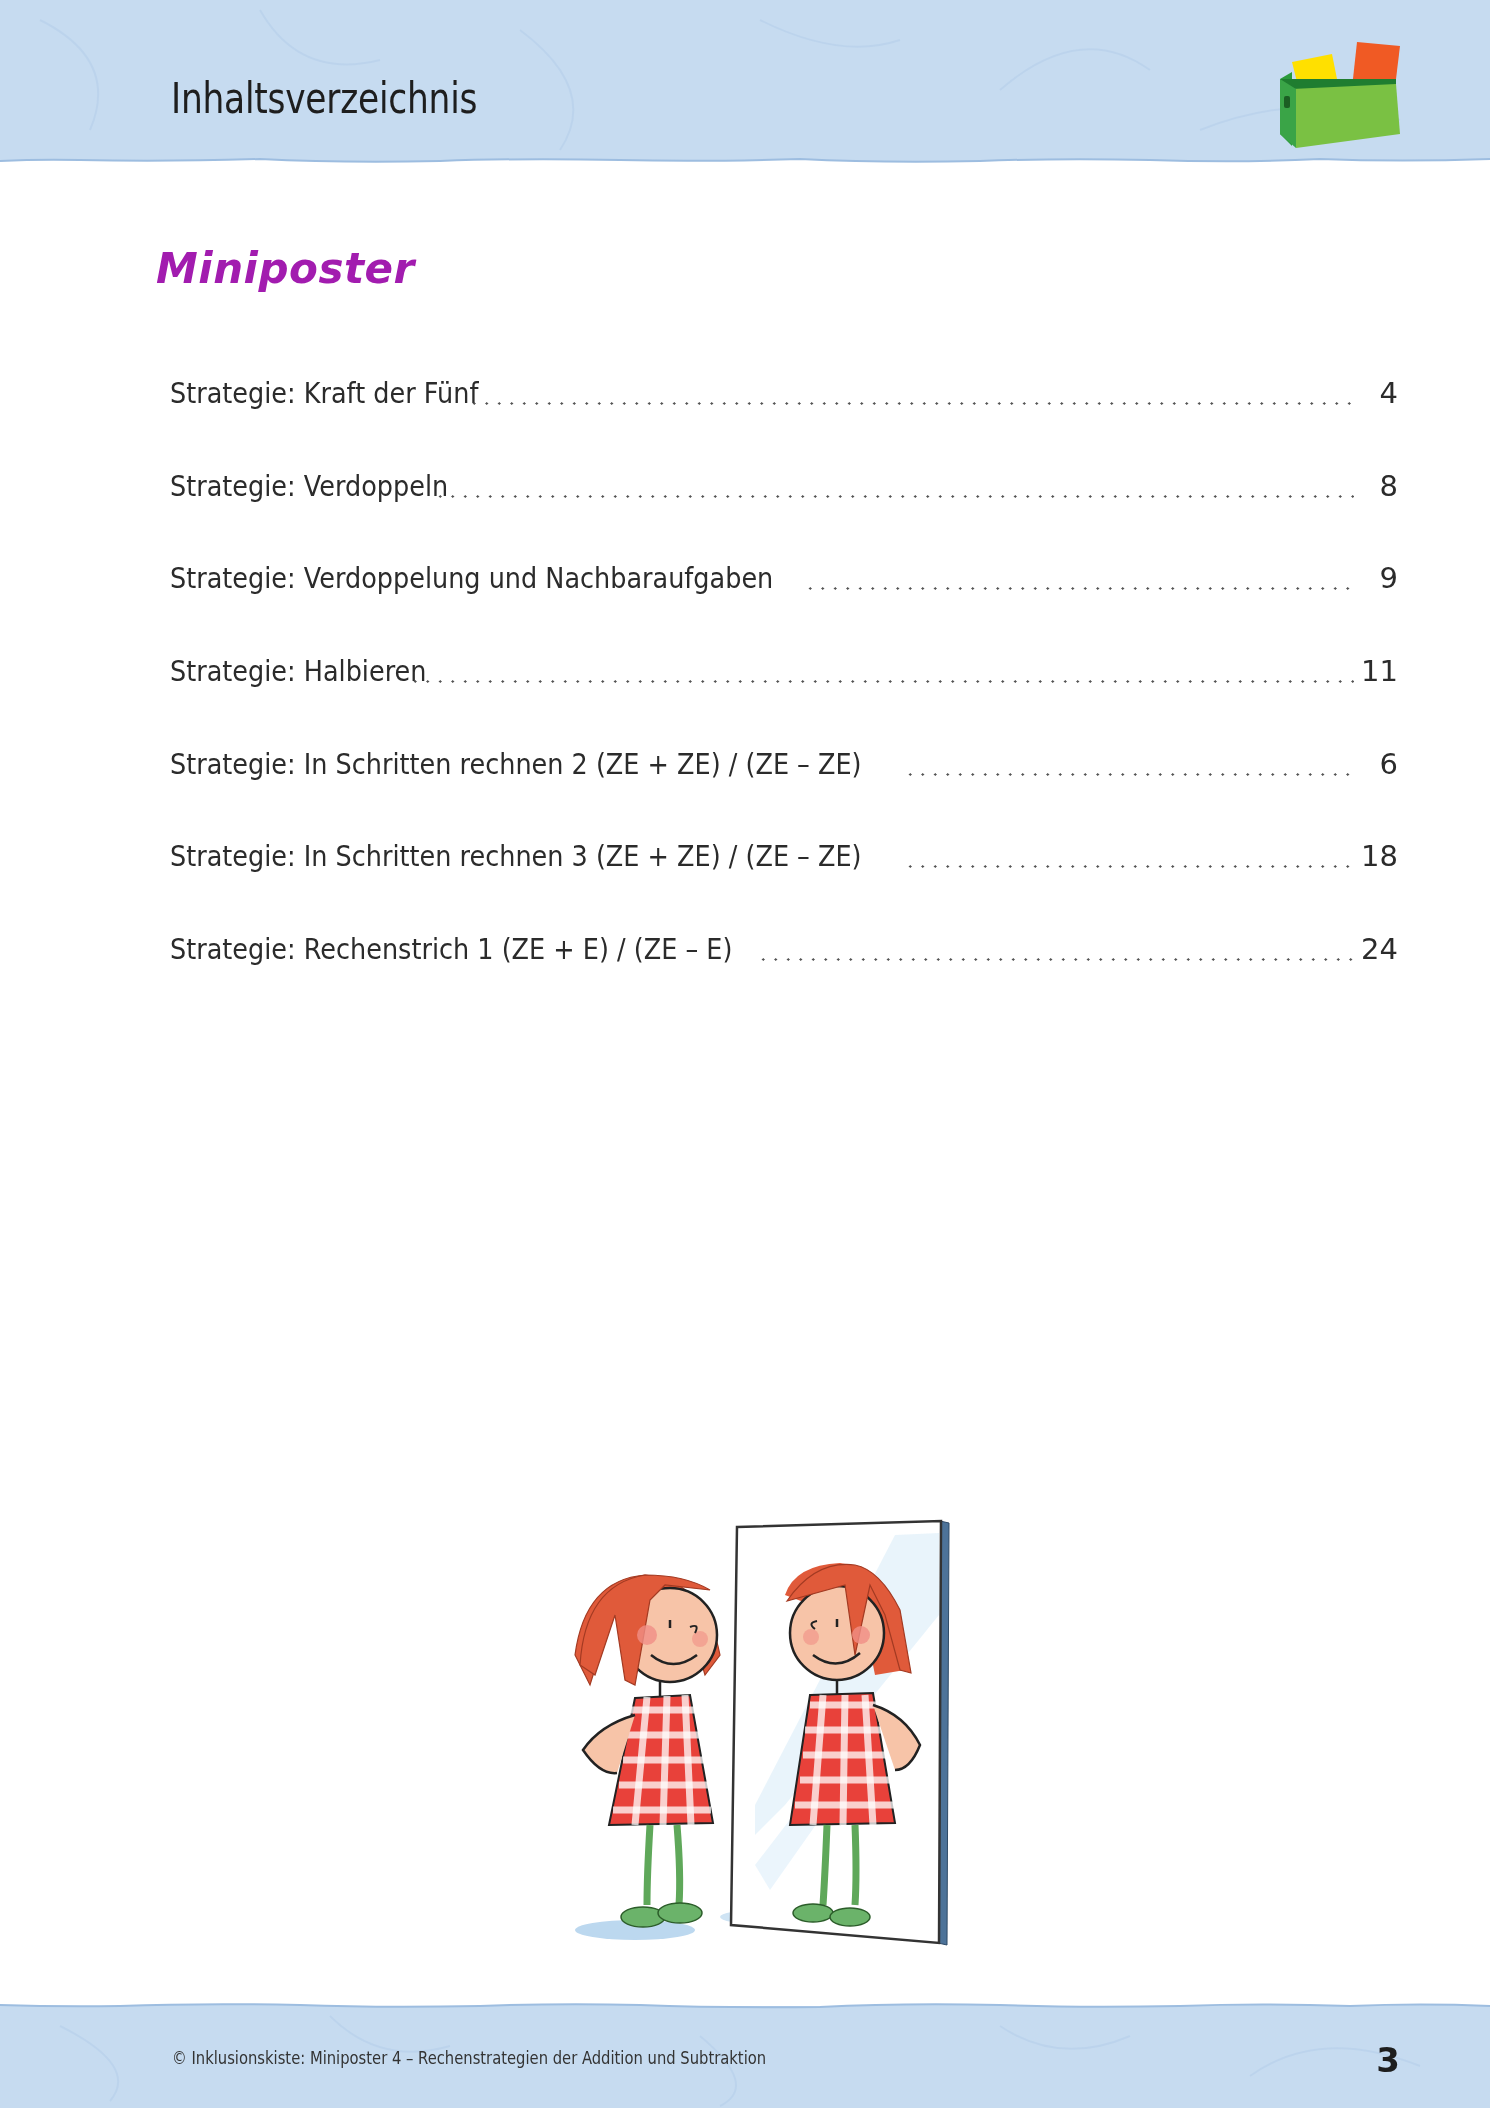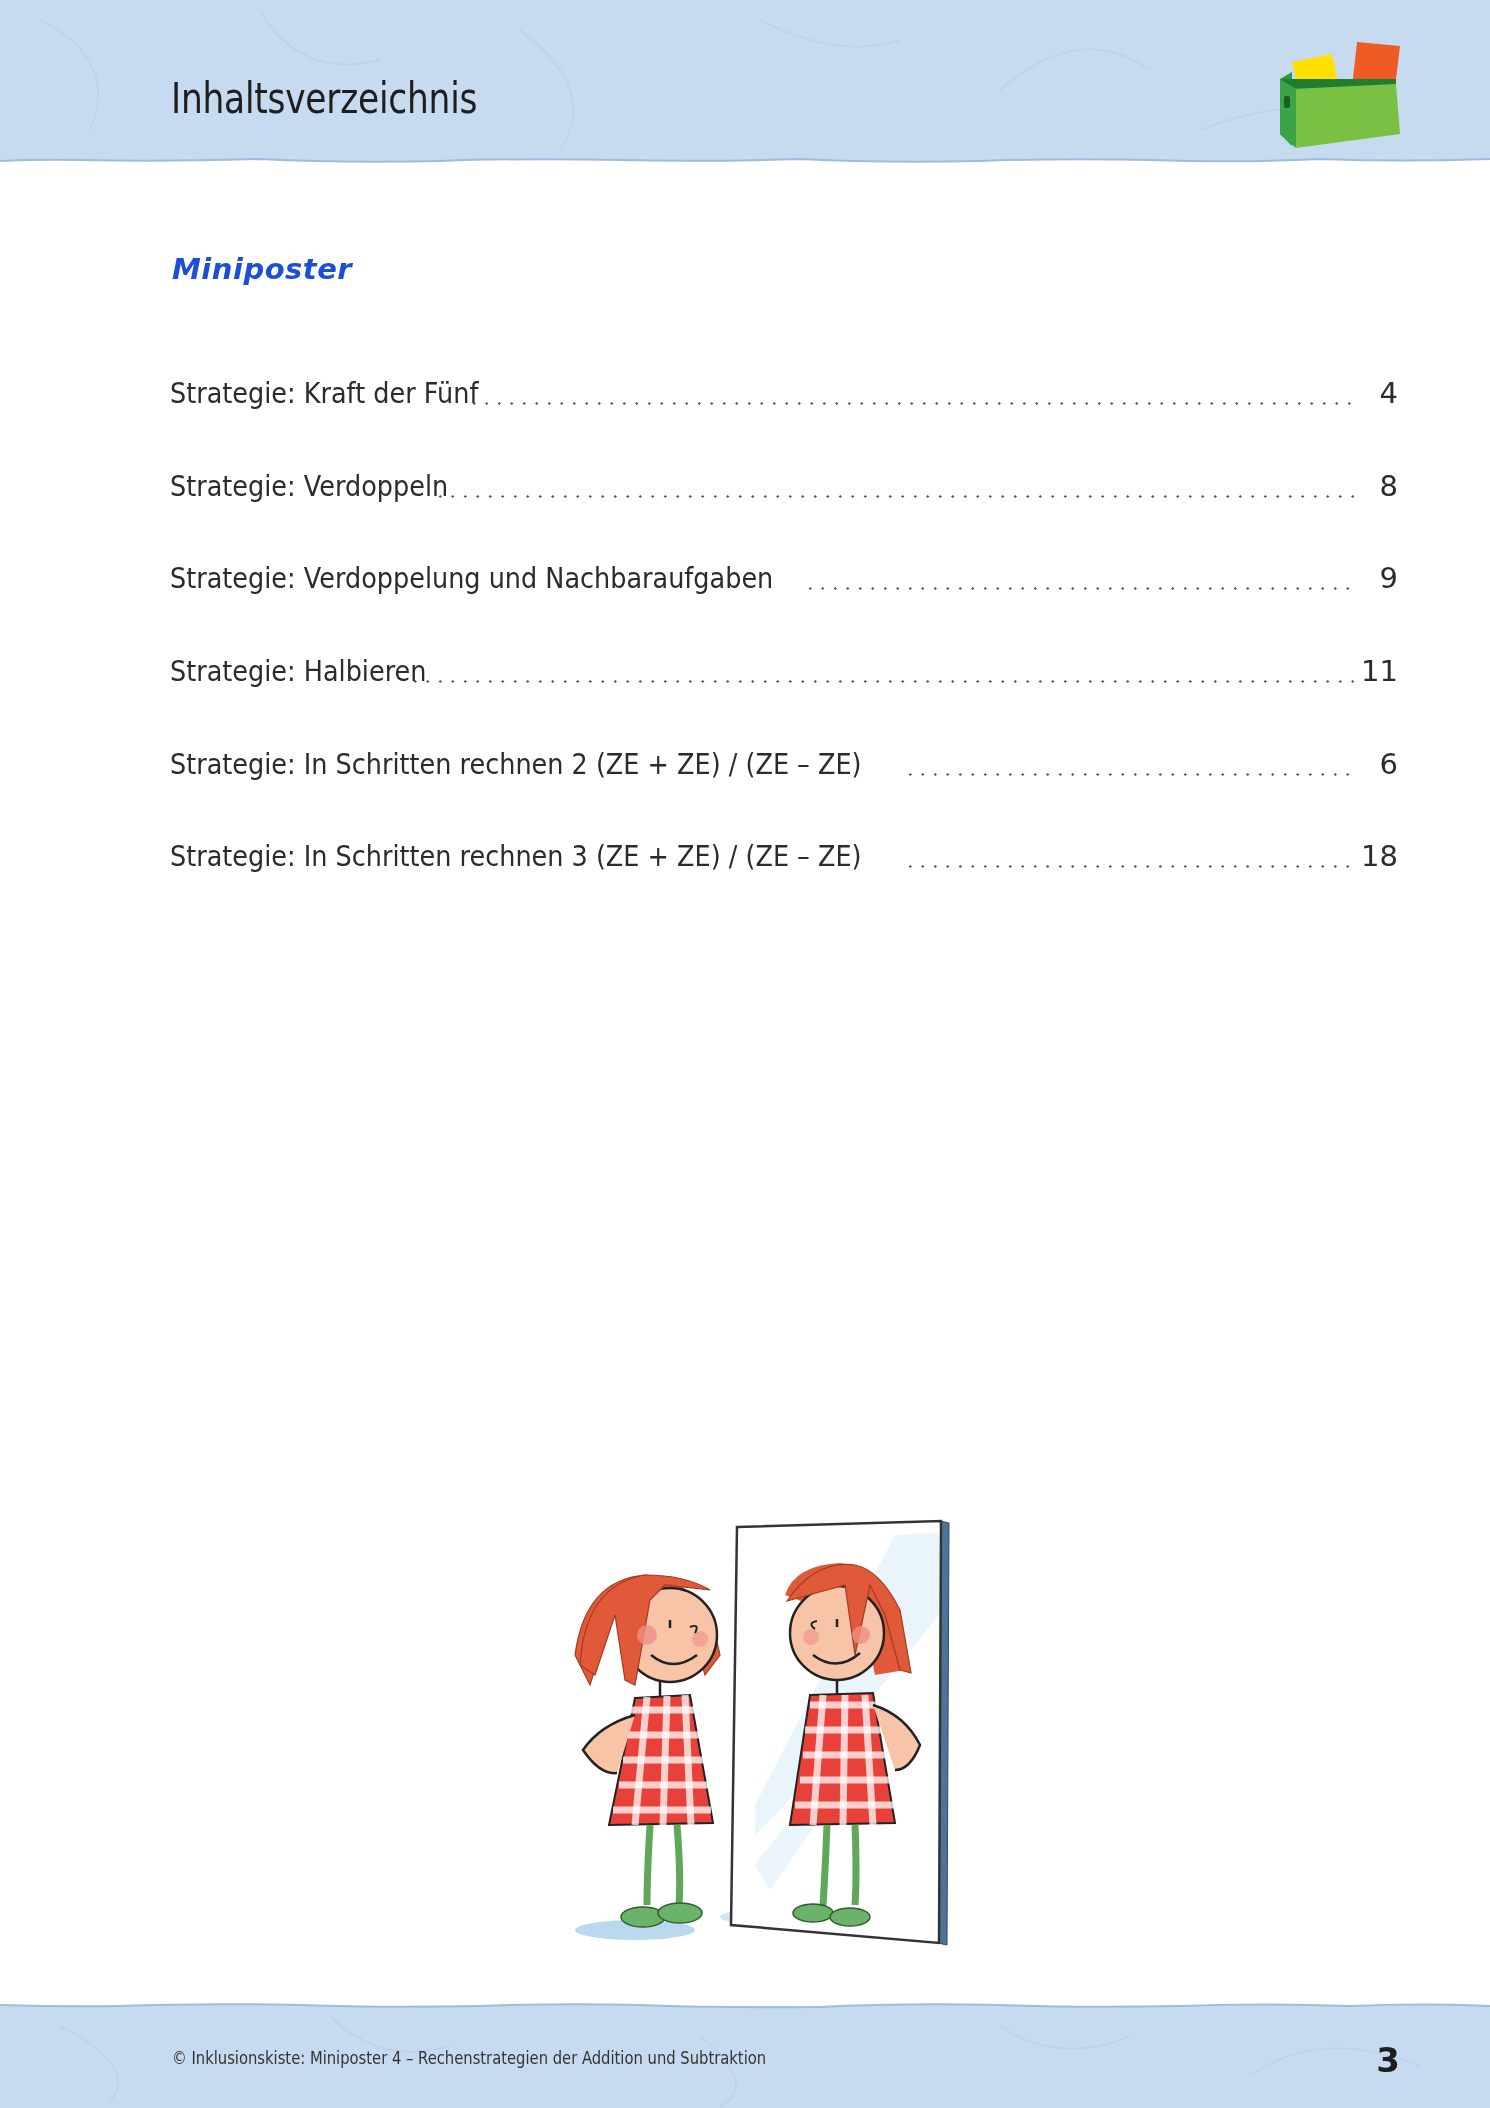--- a/index.html
+++ b/index.html
@@ -23,23 +23,23 @@
   .page-title {
     position: absolute; left: 171px; top: 72px;
     font-size: 42px; line-height: 54px; font-weight: normal;
     color: #1e1e1e; letter-spacing: -0.3px;
     font-family: "DejaVu Sans", sans-serif;
     transform: scaleX(0.82); transform-origin: left center;
   }
   .logo { position: absolute; left: 1262px; top: 34px; width: 142px; height: 118px; }
 
   .section-title {
-    position: absolute; left: 172px; top: 242px;
-    font-size: 29px; line-height: 54px; font-weight: bold; font-style: italic;
-    color: #1d4ed8; letter-spacing: 0.5px;
+    position: absolute; left: 156px; top: 242px;
+    font-size: 42px; line-height: 54px; font-weight: bold; font-style: italic;
+    color: #a21caf; letter-spacing: 0.5px;
     font-family: "DejaVu Sans", sans-serif;
   }
 
   .toc { position: absolute; left: 170px; top: 372px; width: 1228px; }
   .toc-row {
     position: relative; height: 92.7px;
     display: flex; align-items: flex-start;
     font-size: 29px; line-height: 42px;
   }
   .toc-row .label {
@@ -127,20 +127,25 @@
   </div>
   <div class="toc-row">
     <span class="label">Strategie: In Schritten rechnen 2 (ZE + ZE) / (ZE – ZE)</span>
     <span class="leader"></span>
     <span class="page">6</span>
   </div>
   <div class="toc-row">
     <span class="label">Strategie: In Schritten rechnen 3 (ZE + ZE) / (ZE – ZE)</span>
     <span class="leader"></span>
     <span class="page">18</span>
+  </div>
+  <div class="toc-row">
+    <span class="label">Strategie: Rechenstrich 1 (ZE + E) / (ZE – E)</span>
+    <span class="leader"></span>
+    <span class="page">24</span>
   </div>
 </div>
 
 <div class="illustration">
   <svg width="410" height="445" viewBox="0 0 410 445">
 
     <ellipse cx="80" cy="425" rx="60" ry="10" fill="#bcd8ef"></ellipse>
     <ellipse cx="205" cy="412" rx="40" ry="7" fill="#cfe4f4"></ellipse>
 
     <polygon points="385,16 394,18 392,440 383,438" fill="#4d7399" stroke="#2e4a66" stroke-width="1"></polygon>

